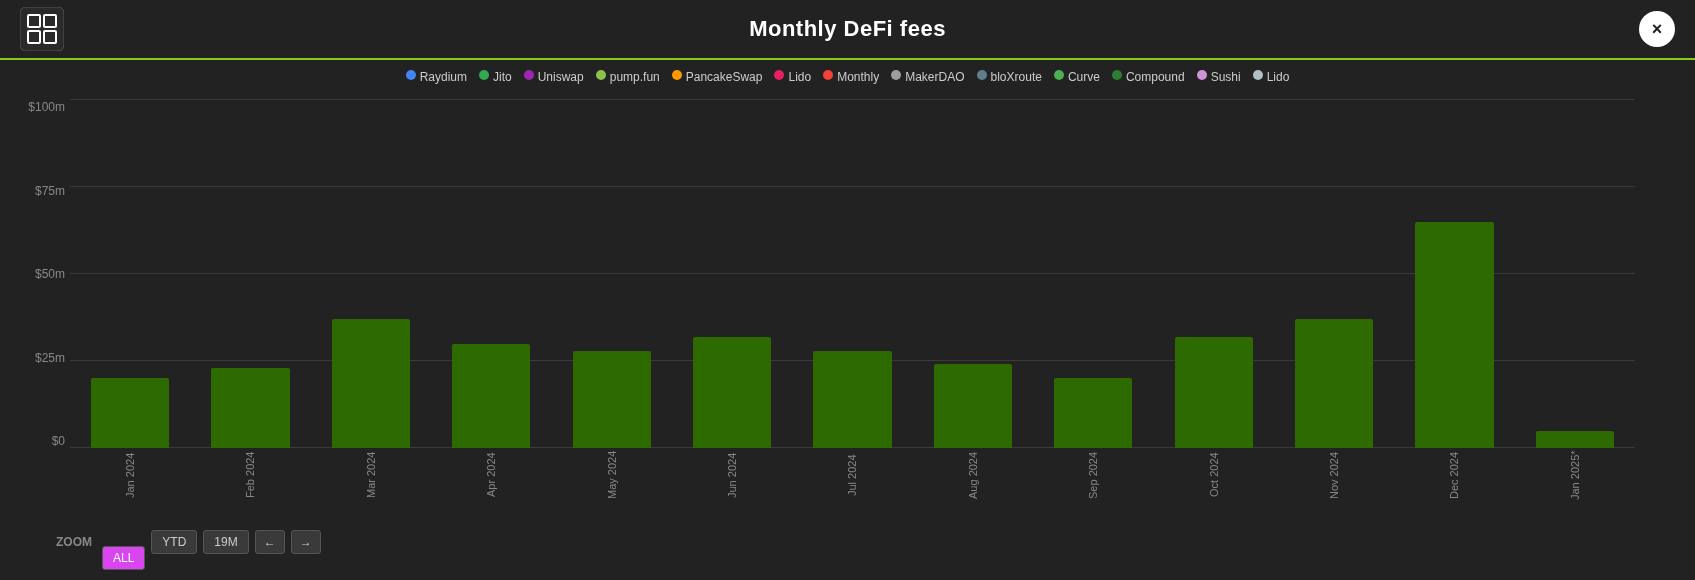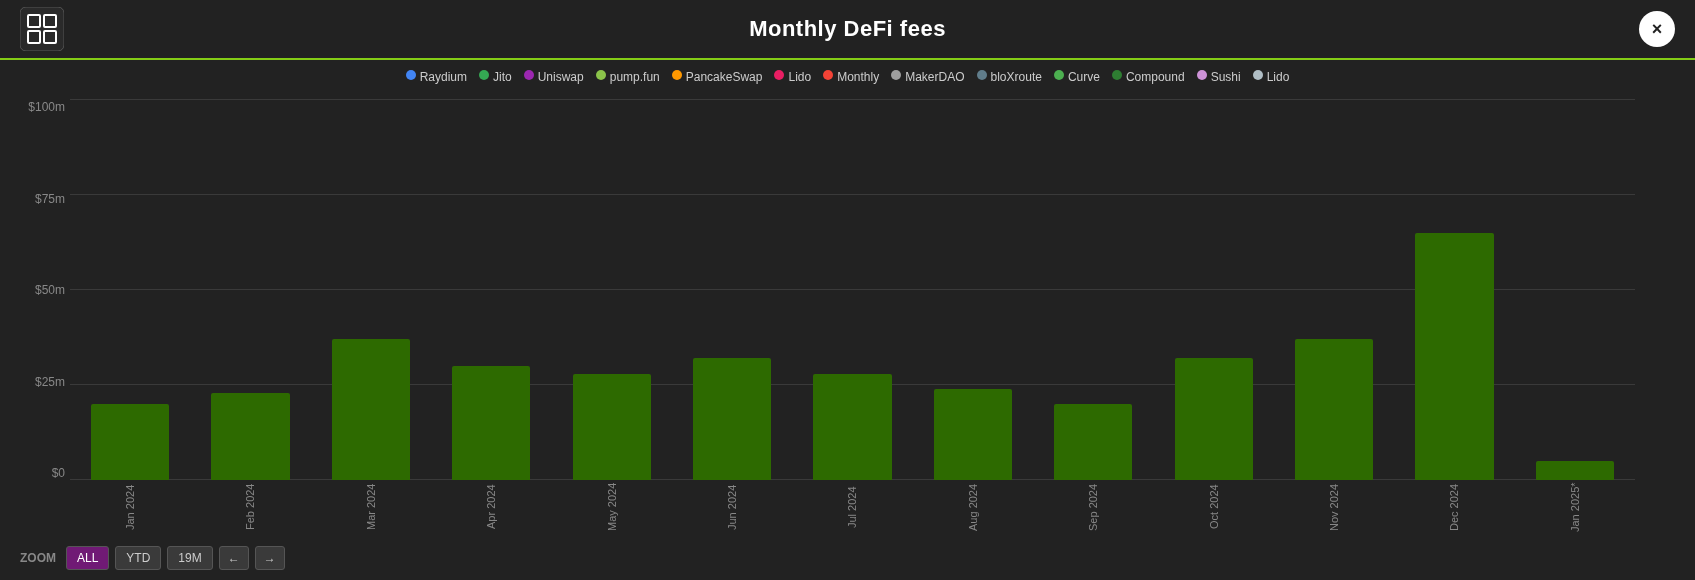--- a/index.html
+++ b/index.html
@@ -178,33 +178,35 @@
     .zoom-controls {
       display: flex;
       align-items: center;
       gap: 6px;
     }
     .zoom-label {
       color: #888;
       font-size: 12px;
       font-weight: 600;
       margin-right: 4px;
+      margin-left: 36px;
     }
     .zoom-btn {
       padding: 4px 10px;
       background: #3a3a3a;
       border: 1px solid #555;
       color: #ccc;
       font-size: 12px;
       cursor: pointer;
       border-radius: 3px;
     }
     .zoom-btn.active {
-      background: #701a75;
+      background: #d946ef;
       color: #fff;
+      margin-top: 32px;
     }
     .zoom-btn.nav {
       padding: 4px 8px;
       background: #3a3a3a;
     }
   </style>
 </head>
 <body>
 
 <div class="container">

